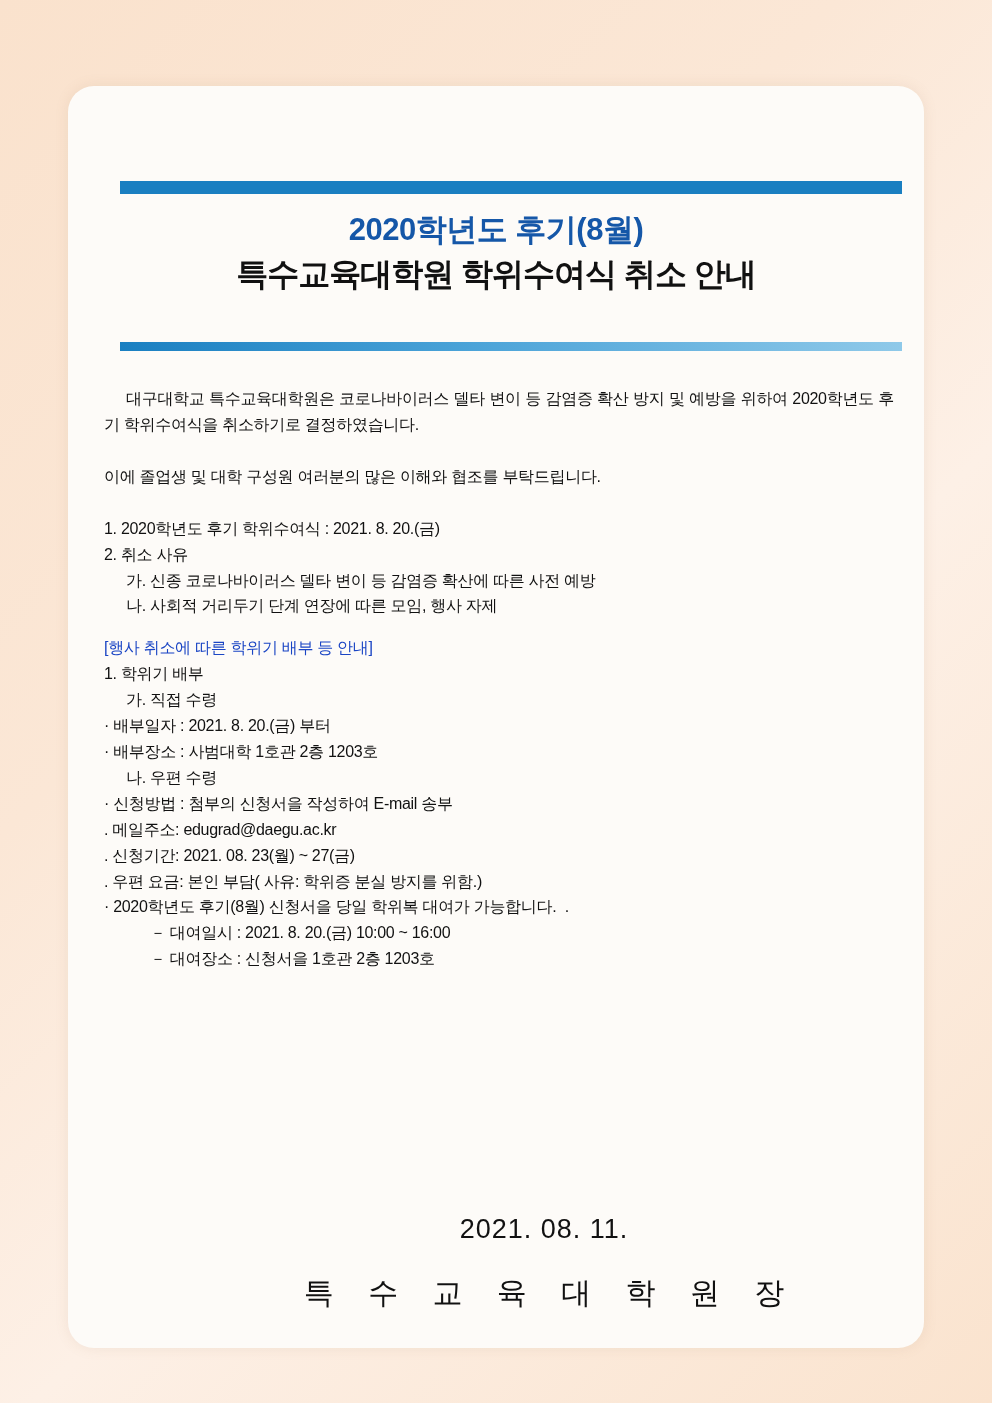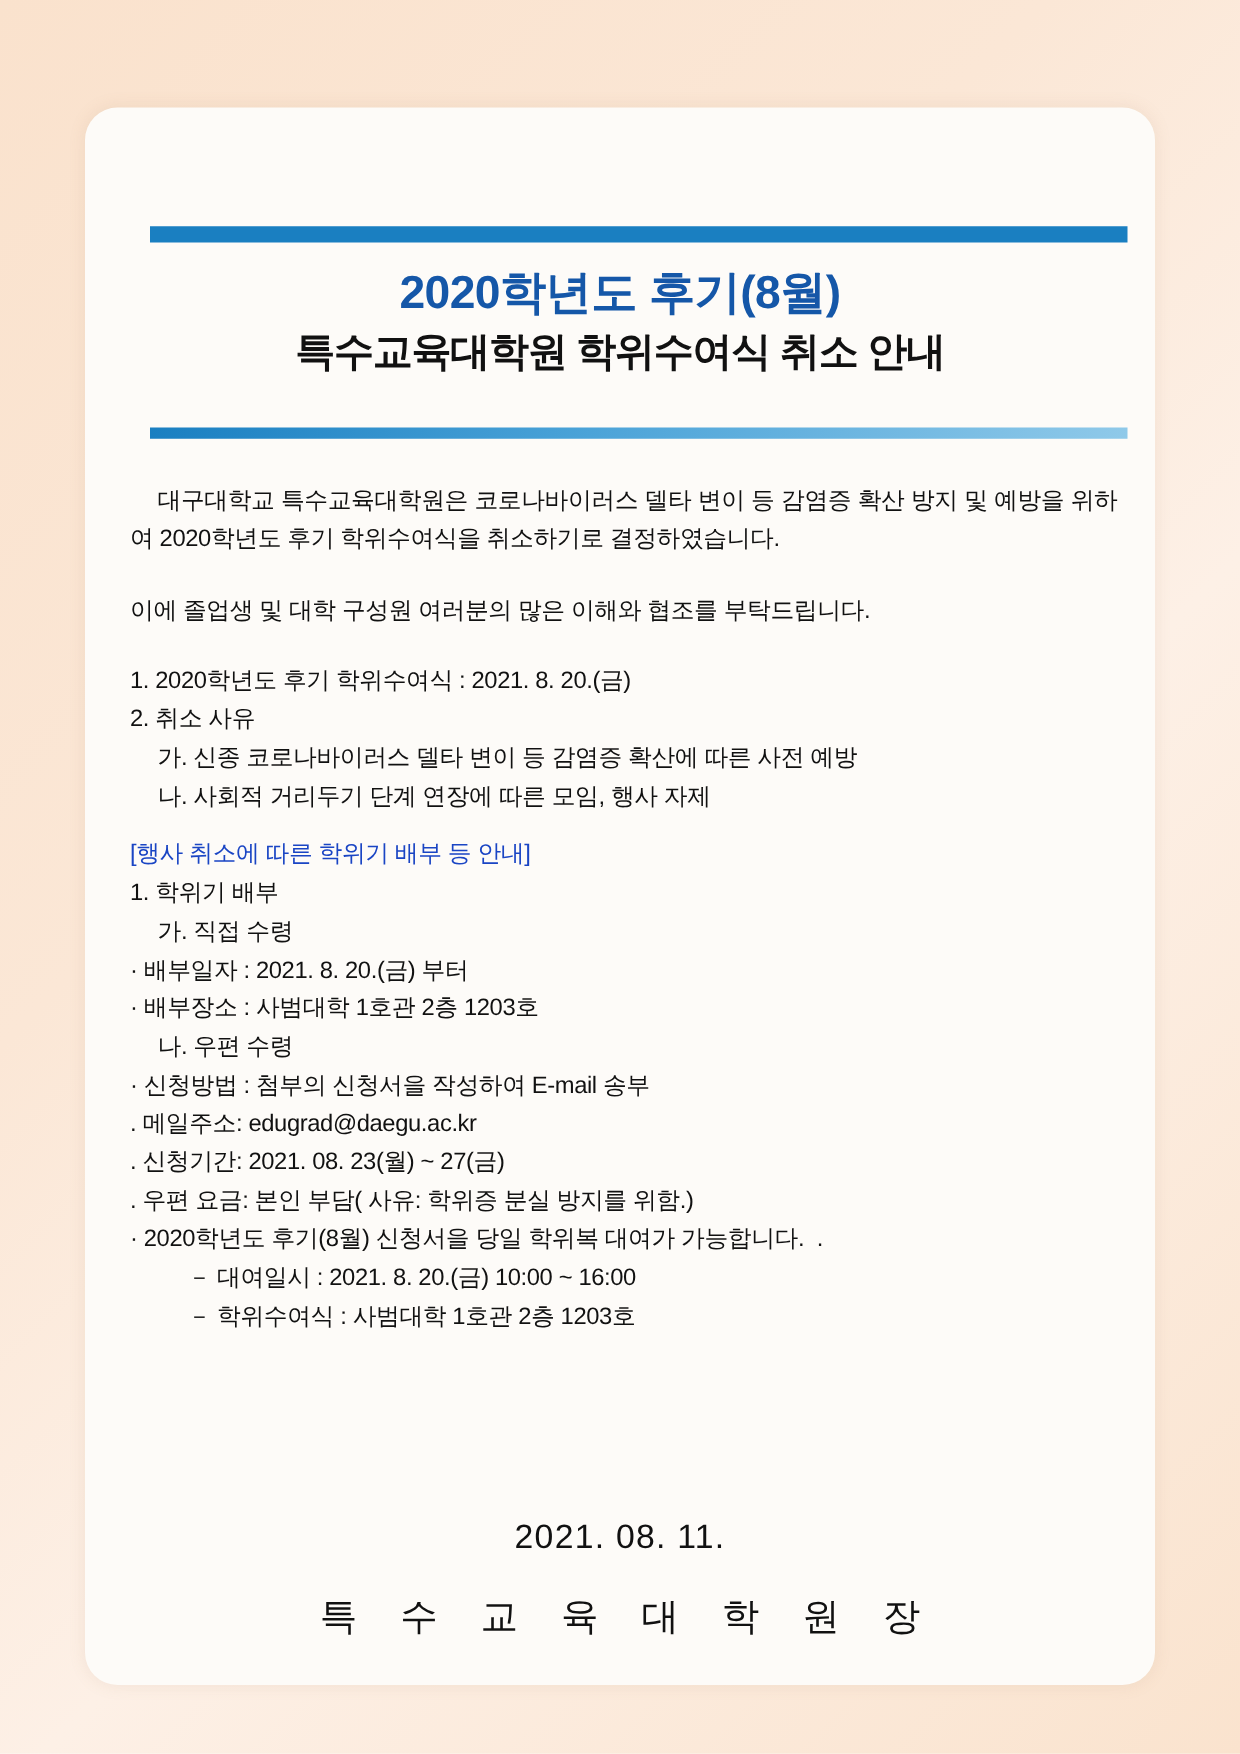--- a/index.html
+++ b/index.html
@@ -40,40 +40,40 @@
     background: linear-gradient(to right, #1a7fc1 0%, #4ba3d8 45%, #8fc9e9 100%);
   }
   .title-block {
     position: absolute;
     left: 0;
     top: 125px;
     width: 856px;
     text-align: center;
   }
   .title-line1 {
-    font-size: 37px;
+    font-size: 31px;
     font-weight: bold;
     color: #1557a8;
     letter-spacing: -0.5px;
     line-height: 1.25;
   }
   .title-line2 {
     font-size: 32px;
     font-weight: bold;
     color: #111111;
     letter-spacing: -1px;
     line-height: 1.3;
     margin-top: 4px;
   }
   .body-text {
     position: absolute;
     left: 36px;
     top: 300px;
     width: 790px;
-    font-size: 19px;
+    font-size: 16px;
     color: #111111;
     line-height: 1.62;
     letter-spacing: -0.3px;
   }
   .para {
     margin: 0 0 10px 0;
   }
   .para.indent {
     text-indent: 22px;
     text-align: justify;
@@ -90,20 +90,21 @@
     white-space: pre;
   }
   .ind1 { padding-left: 22px; }
   .ind2 { padding-left: 46px; }
   .footer {
     position: absolute;
     left: 0;
     top: 1128px;
     width: 856px;
     text-align: center;
+    padding-left: 48px;
   }
   .date {
     font-size: 27px;
     color: #111111;
     letter-spacing: 1px;
   }
   .signer {
     font-size: 30px;
     color: #111111;
     margin-top: 28px;
@@ -148,21 +149,21 @@
     <p class="line ind1">가. 직접 수령</p>
     <p class="line">· 배부일자 : 2021. 8. 20.(금) 부터</p>
     <p class="line">· 배부장소 : 사범대학 1호관 2층 1203호</p>
     <p class="line ind1">나. 우편 수령</p>
     <p class="line">· 신청방법 : 첨부의 신청서을 작성하여 E-mail 송부</p>
     <p class="line">. 메일주소: edugrad@daegu.ac.kr</p>
     <p class="line">. 신청기간: 2021. 08. 23(월) ~ 27(금)</p>
     <p class="line">. 우편 요금: 본인 부담( 사유: 학위증 분실 방지를 위함.)</p>
     <p class="line">· 2020학년도 후기(8월) 신청서을 당일 학위복 대여가 가능합니다.  .</p>
     <p class="line ind2">－ 대여일시 : 2021. 8. 20.(금) 10:00 ~ 16:00</p>
-    <p class="line ind2">－ 학위수여식 : 사범대학 1호관 2층 1203호</p>
+    <p class="line ind2">－ 대여장소 : 신청서을 1호관 2층 1203호</p>
 
   </div>
 
   <div class="footer">
     <div class="date">2021. 08. 11.</div>
     <div class="signer">특 수 교 육 대 학 원 장</div>
   </div>
 
 </div>
 

